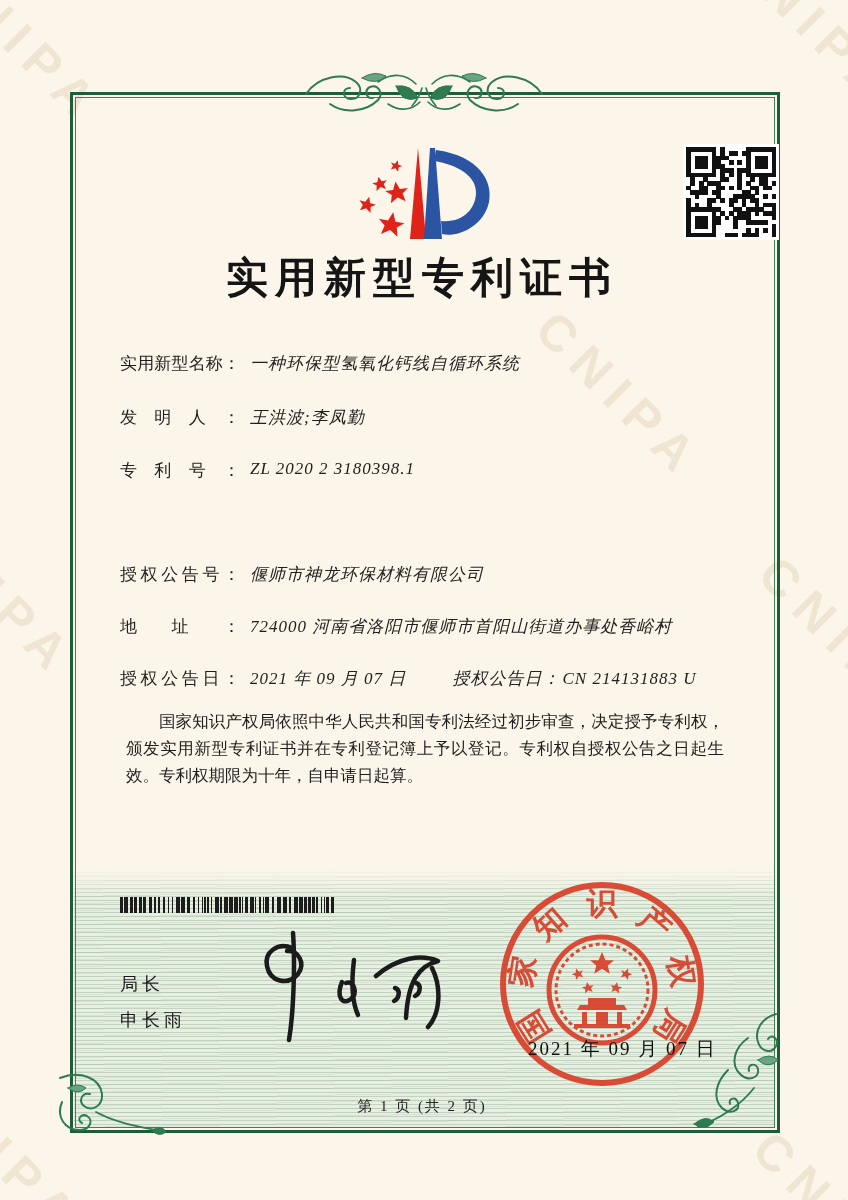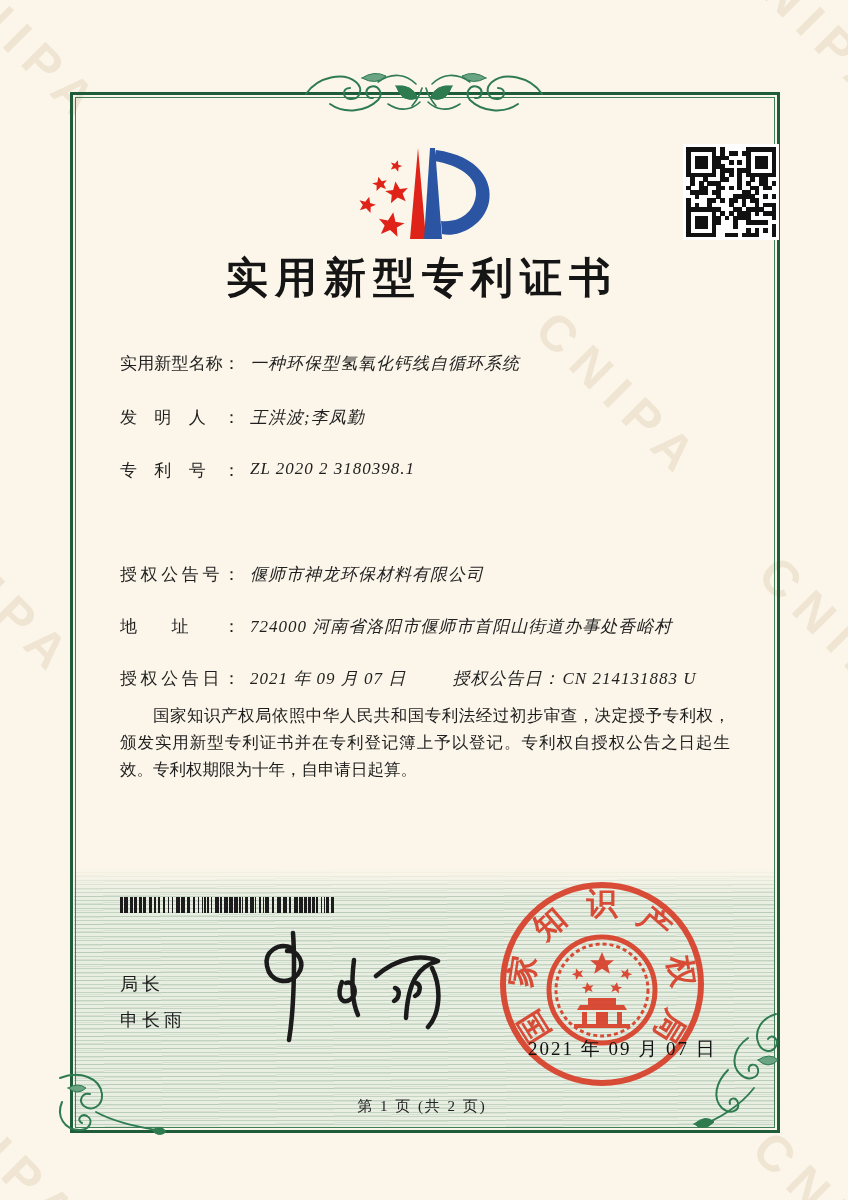--- a/index.html
+++ b/index.html
@@ -34,21 +34,21 @@
          font-size:42px;font-weight:bold;letter-spacing:7px;color:#151515;}
 
   .frow{position:absolute;left:120px;width:620px;font-size:17px;white-space:nowrap;}
   .f-label{display:inline-block;width:120px;text-align:justify;text-align-last:justify;
            vertical-align:top;color:#1f1f1f;}
   .f-value{display:inline-block;margin-left:10px;color:#1f1f1f;letter-spacing:1px;font-style:italic;}
   .grant2{margin-left:42px;}
 
   .paras{position:absolute;left:118px;top:700px;width:614px;font-size:16.5px;
          line-height:27px;color:#1d1d1d;text-align:justify;}
-  .paras p{margin:2px;text-indent:2em;}
+  .paras p{margin:8px;text-indent:2em;}
 
   .barcode{position:absolute;left:120px;top:897px;height:16px;display:flex;align-items:stretch;}
   .barcode i{display:block;background:#1c1c1c;}
 
   .signer{position:absolute;left:120px;font-size:18px;letter-spacing:4px;color:#1a1a1a;}
   .signature{position:absolute;left:246px;top:928px;}
 
   .seal{position:absolute;left:496px;top:878px;}
   .seal-date{position:absolute;left:528px;top:1036px;width:210px;font-size:19px;
              letter-spacing:2px;color:#111;z-index:5;}

